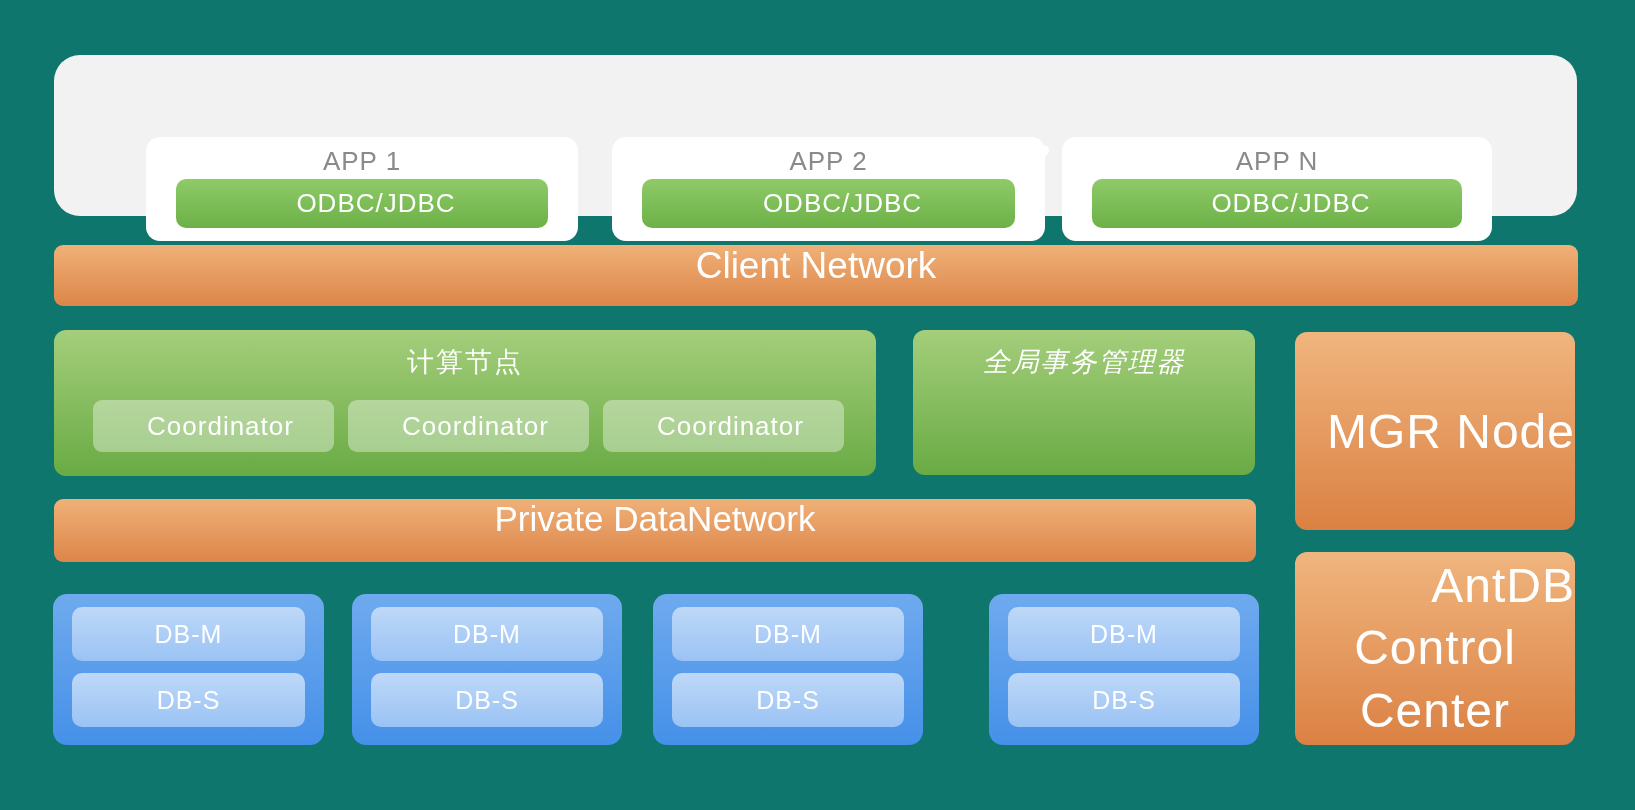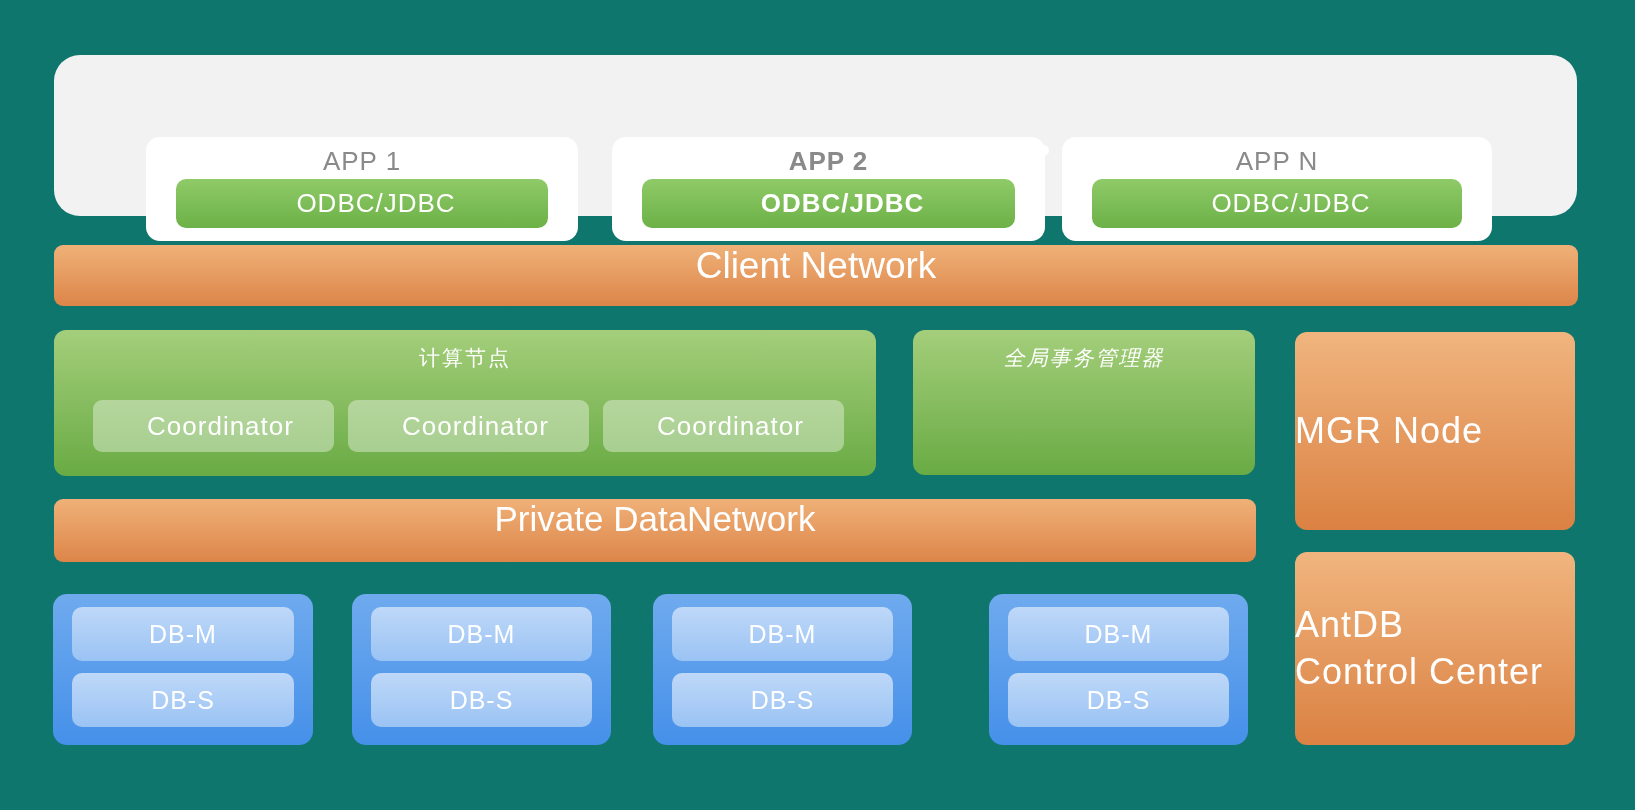--- a/index.html
+++ b/index.html
@@ -6,21 +6,21 @@
   .stage{
     position:relative;width:1635px;height:810px;background:#0f766e;
     font-family:"Liberation Sans",sans-serif;overflow:hidden;
   }
   .abs{position:absolute;}
 
   
   .gray-panel{left:54px;top:55px;width:1523px;height:161px;background:#f2f2f3;border-radius:26px;}
   .app-card{top:82px;height:104px;background:#ffffff;border-radius:14px;}
   .app-card.app1{left:92px;width:432px;}
-  .app-card.app2{left:558px;width:433px;font-weight:bold;}
+  .app-card.app2{left:558px;width:433px;}
   .app-card.appn{left:1008px;width:430px;}
   .app-title{margin-top:9px;text-align:center;font-size:26px;color:#8a8a8a;letter-spacing:1px;}
   .odbc-btn{
     position:absolute;left:30px;right:30px;top:42px;height:49px;border-radius:10px;
     background:linear-gradient(180deg,#8fca68,#6cb147);
     color:#fff;font-size:26px;display:flex;align-items:center;justify-content:center;letter-spacing:1px;padding-left:28px;
   }
   .dot{position:absolute;width:11px;height:11px;border-radius:50%;background:#ffffff;}
   .dot1{left:1024px;top:145px;}
   .dot2{left:1038px;top:145px;}
@@ -34,44 +34,45 @@
   .client-bar{left:54px;top:245px;width:1524px;height:61px;font-size:37px;}
   .private-bar{left:54px;top:499px;width:1202px;height:63px;font-size:35px;}
 
   
   .green-box{
     background:linear-gradient(180deg,#a4ce7b,#69ab44);
     border-radius:12px;color:#fff;
   }
   .compute-box{left:54px;top:330px;width:822px;height:146px;}
   .gtm-box{left:913px;top:330px;width:342px;height:145px;font-style:italic;}
-  .green-title{text-align:center;margin-top:14px;font-size:21px;letter-spacing:2px;}
+  .green-title{text-align:center;margin-top:14px;font-size:27px;letter-spacing:2px;}
   .green-pill{
     position:absolute;top:70px;height:52px;border-radius:9px;
     background:rgba(255,255,255,0.38);
     display:flex;align-items:center;justify-content:center;font-size:26px;color:#fff;letter-spacing:1px;padding-left:14px;
   }
   .co1{left:39px;width:227px;}
   .co2{left:294px;width:227px;}
   .co3{left:549px;width:227px;}
   .gtm-pill{left:59px;width:225px;}
 
   
   .orange-box{
     background:linear-gradient(180deg,#f0b57e,#db8143);
-    border-radius:12px;color:#fff;display:flex;flex-direction:column;align-items:flex-start;justify-content:center;
-    text-align:center;font-size:36px;letter-spacing:1px;
+    border-radius:12px;color:#fff;display:flex;flex-direction:column;align-items:flex-end;justify-content:center;
+    text-align:center;font-size:48px;letter-spacing:1px;
   }
   .mgr-box{left:1295px;top:332px;width:280px;height:198px;}
   .acc-box{left:1295px;top:552px;width:280px;height:193px;line-height:1.3;}
 
   
   .db-group{
     top:594px;height:151px;border-radius:14px;
     background:linear-gradient(180deg,#6faaee,#4590e9);
+    padding-left:11px;
   }
   .db1{left:53px;width:260px;}
   .db2{left:352px;width:259px;}
   .db3{left:653px;width:259px;}
   .db4{left:989px;width:259px;}
   .db-pill{
     position:absolute;left:19px;right:19px;height:54px;border-radius:10px;
     background:linear-gradient(180deg,#bed8f8,#9ac3f4);
     color:#fff;display:flex;align-items:center;justify-content:center;font-size:25px;letter-spacing:1px;
   }

